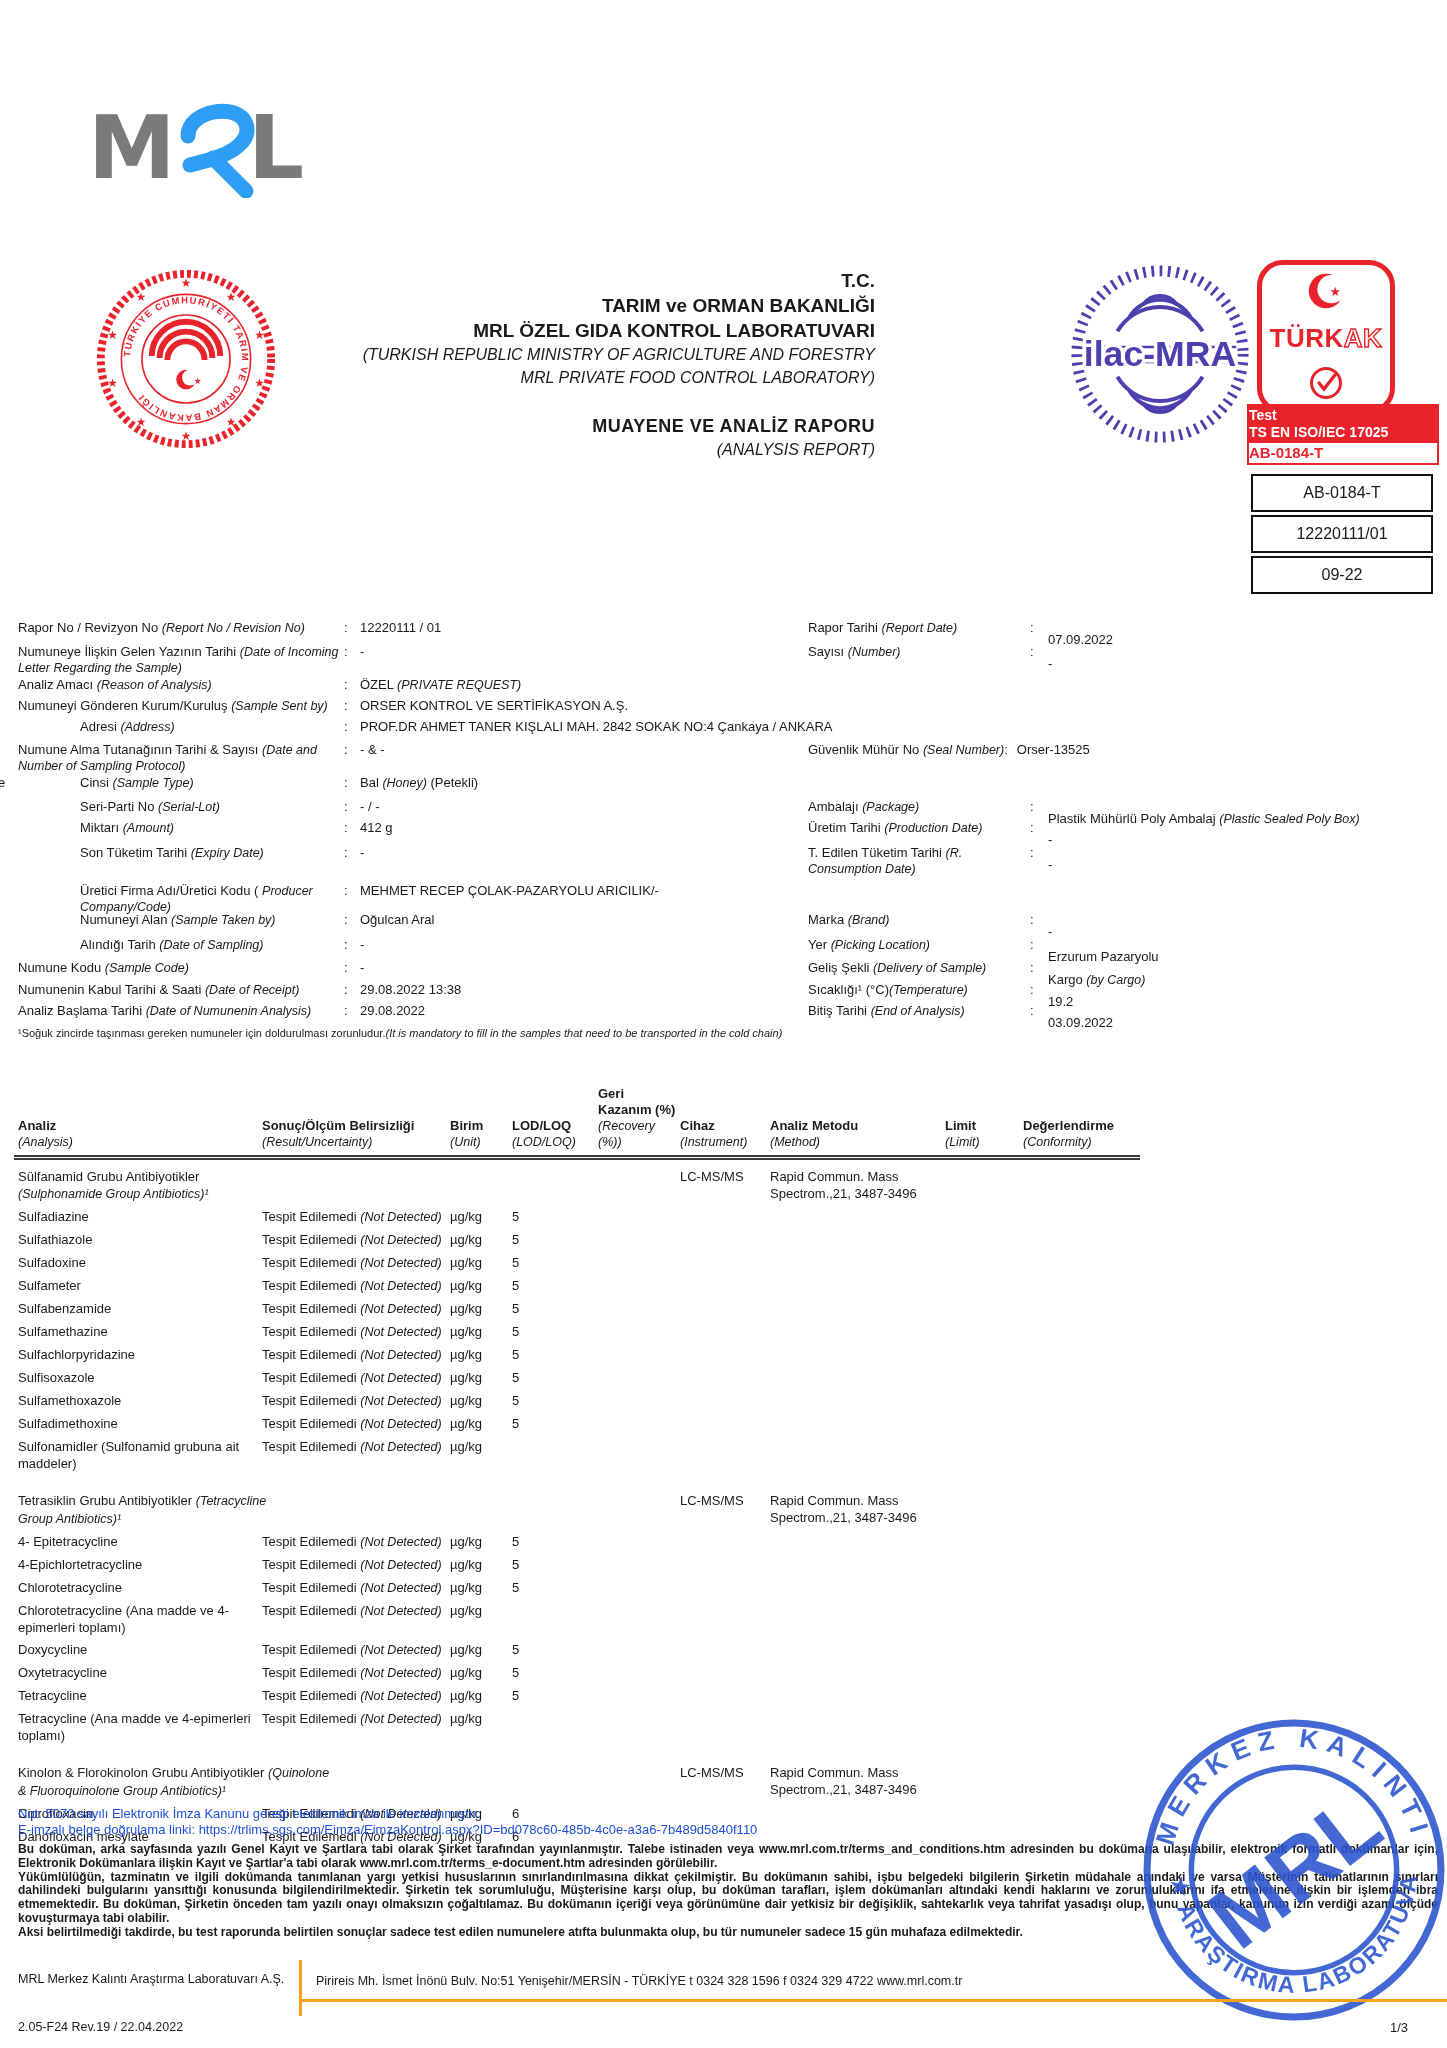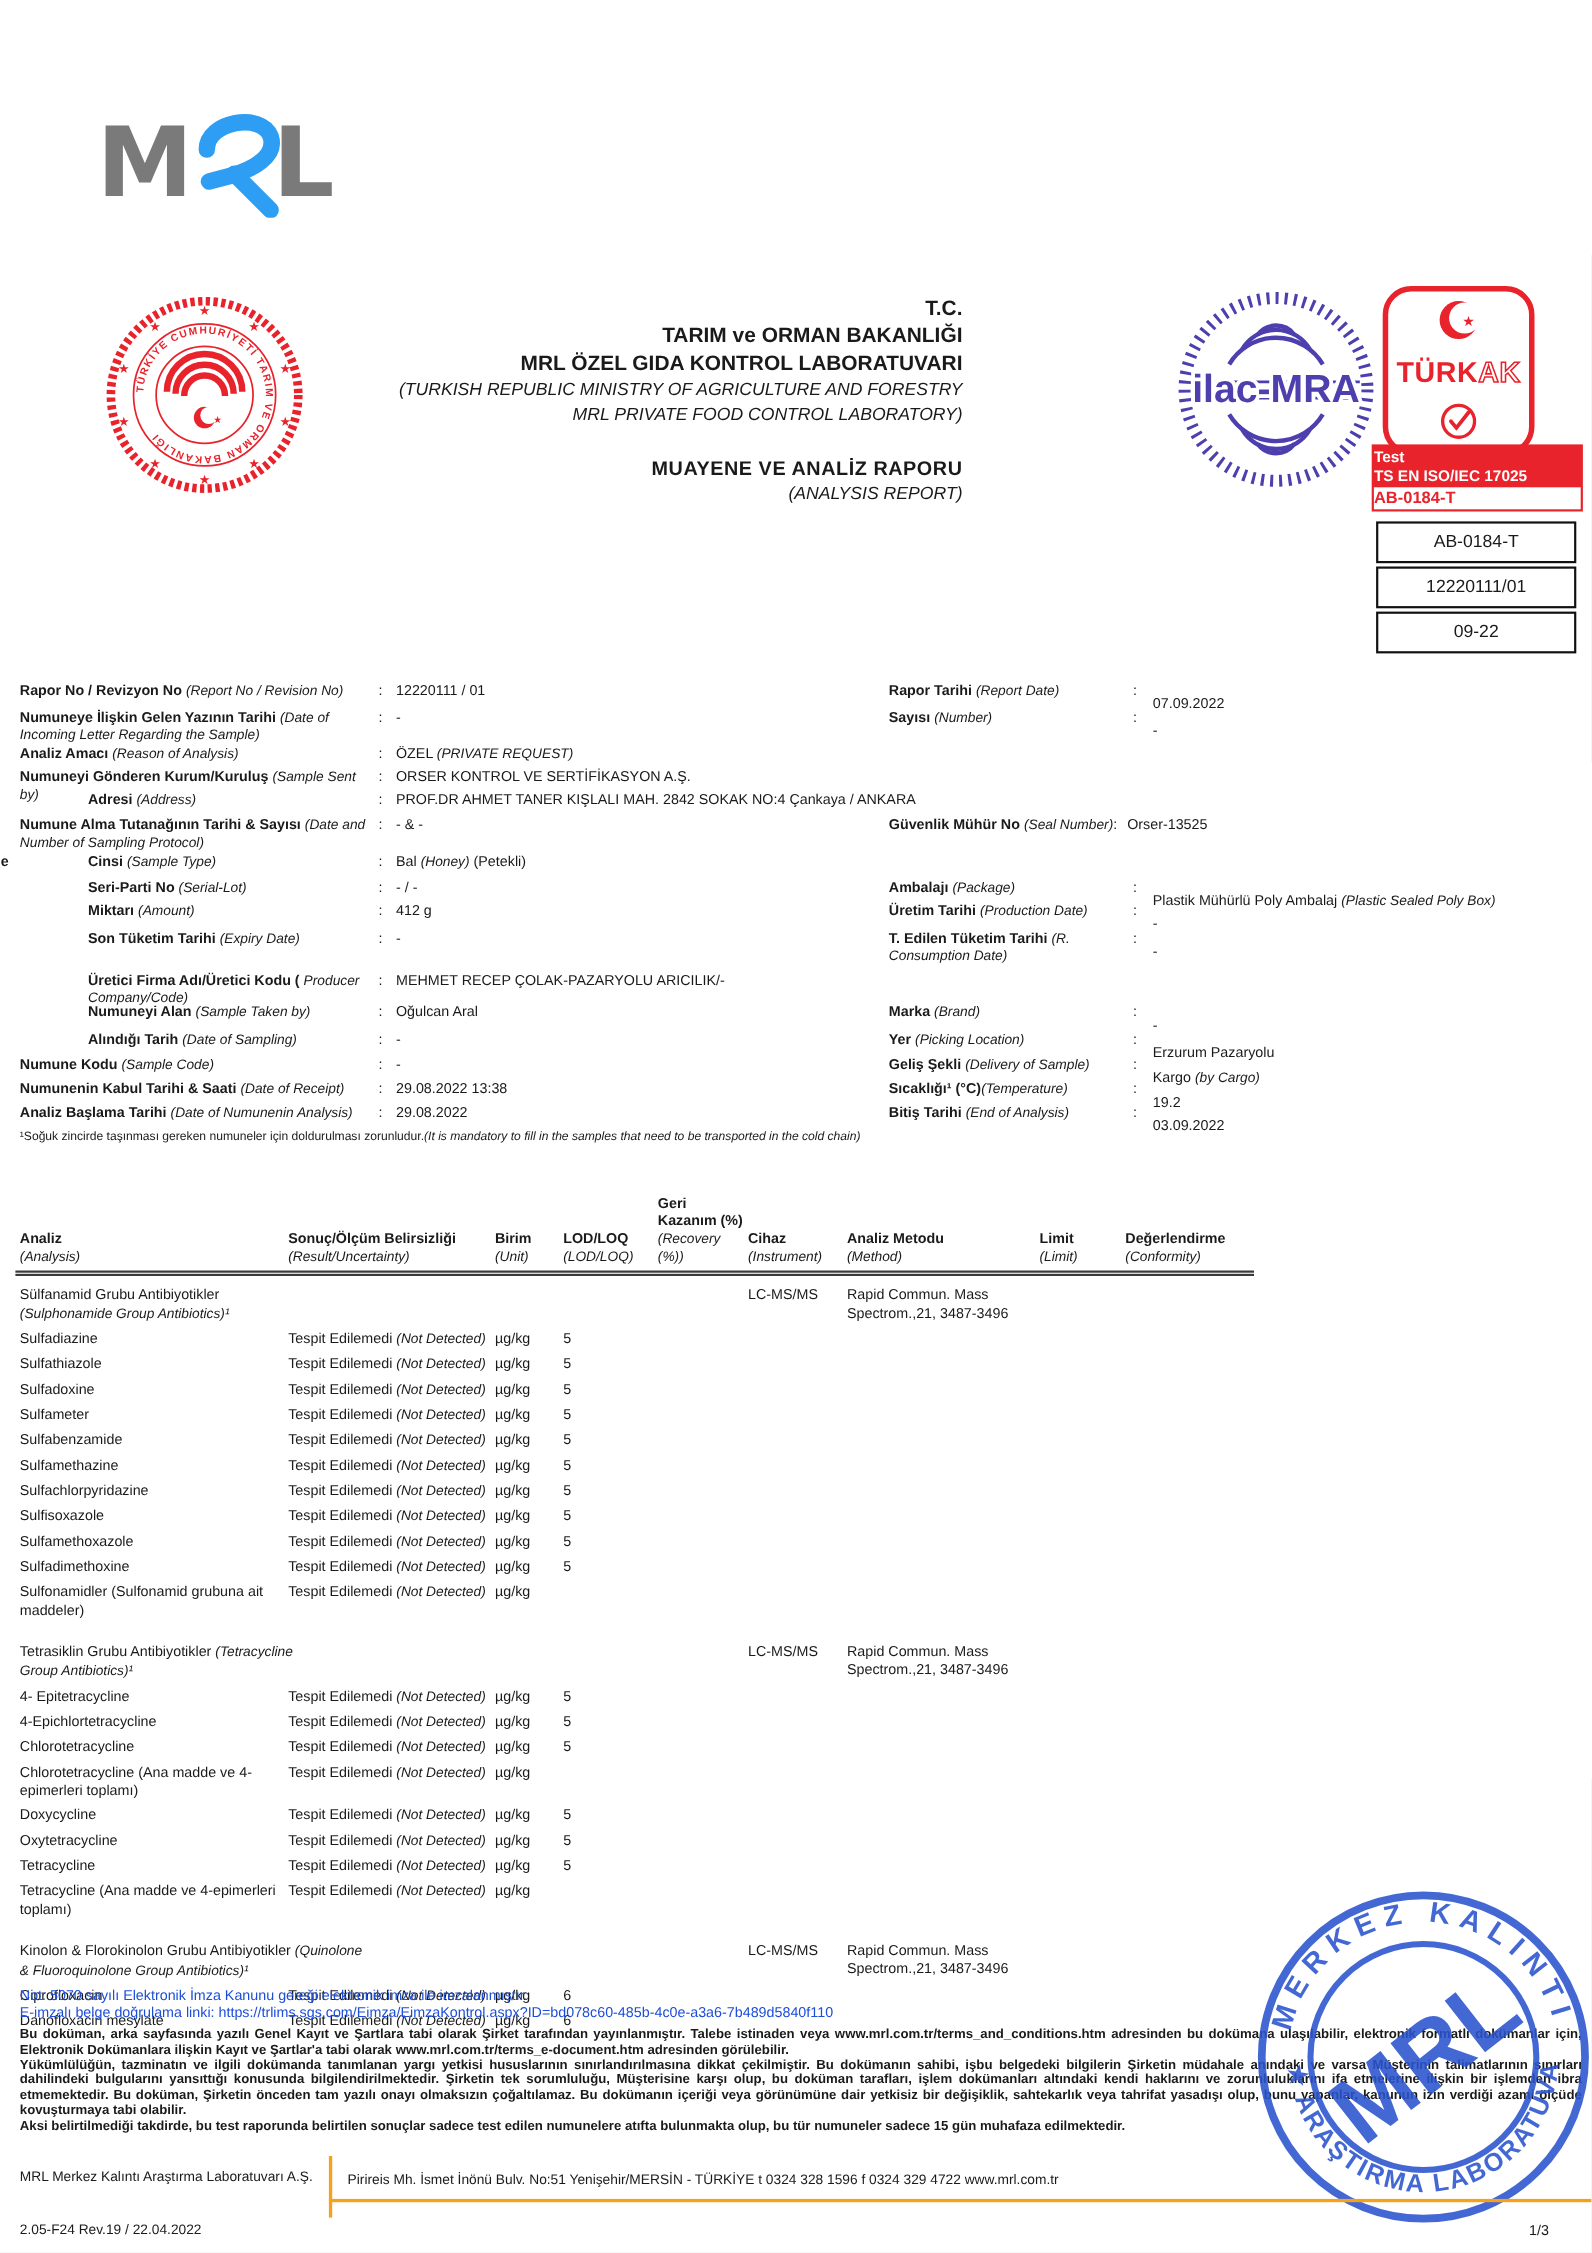--- a/index.html
+++ b/index.html
@@ -1,18 +1,18 @@
 <!DOCTYPE html>
 <html><head>
 <meta charset="utf-8">
 <style>
   html,body{margin:0;padding:0;background:#e9e9e9}
   .page{position:relative;width:1447px;height:2048px;background:#fff;margin:0 auto;
         font-family:"Liberation Sans",sans-serif;color:#1a1a1a;overflow:hidden}
-  b{font-weight:bold} i{font-style:italic}
+  b{font-weight:normal} i{font-style:italic}
 
   
   #mrl-logo{position:absolute;left:88px;top:98px}
   #ministry-seal{position:absolute;left:93px;top:266px}
   #title-block{position:absolute;left:245px;top:268px;width:630px;text-align:right}
   #title-block .tl{font-weight:bold;font-size:19px;line-height:25px}
   #title-block .te{font-style:italic;font-size:16px;line-height:23px}
   #title-block .tr2{font-weight:bold;font-size:18px;line-height:24px;margin-top:25px;letter-spacing:.5px}
   #ilac-stamp{position:absolute;left:1066px;top:260px}
   #turkak-box{position:absolute;left:1257px;top:260px;width:128px;height:130px;border:5px solid #e8232b;

